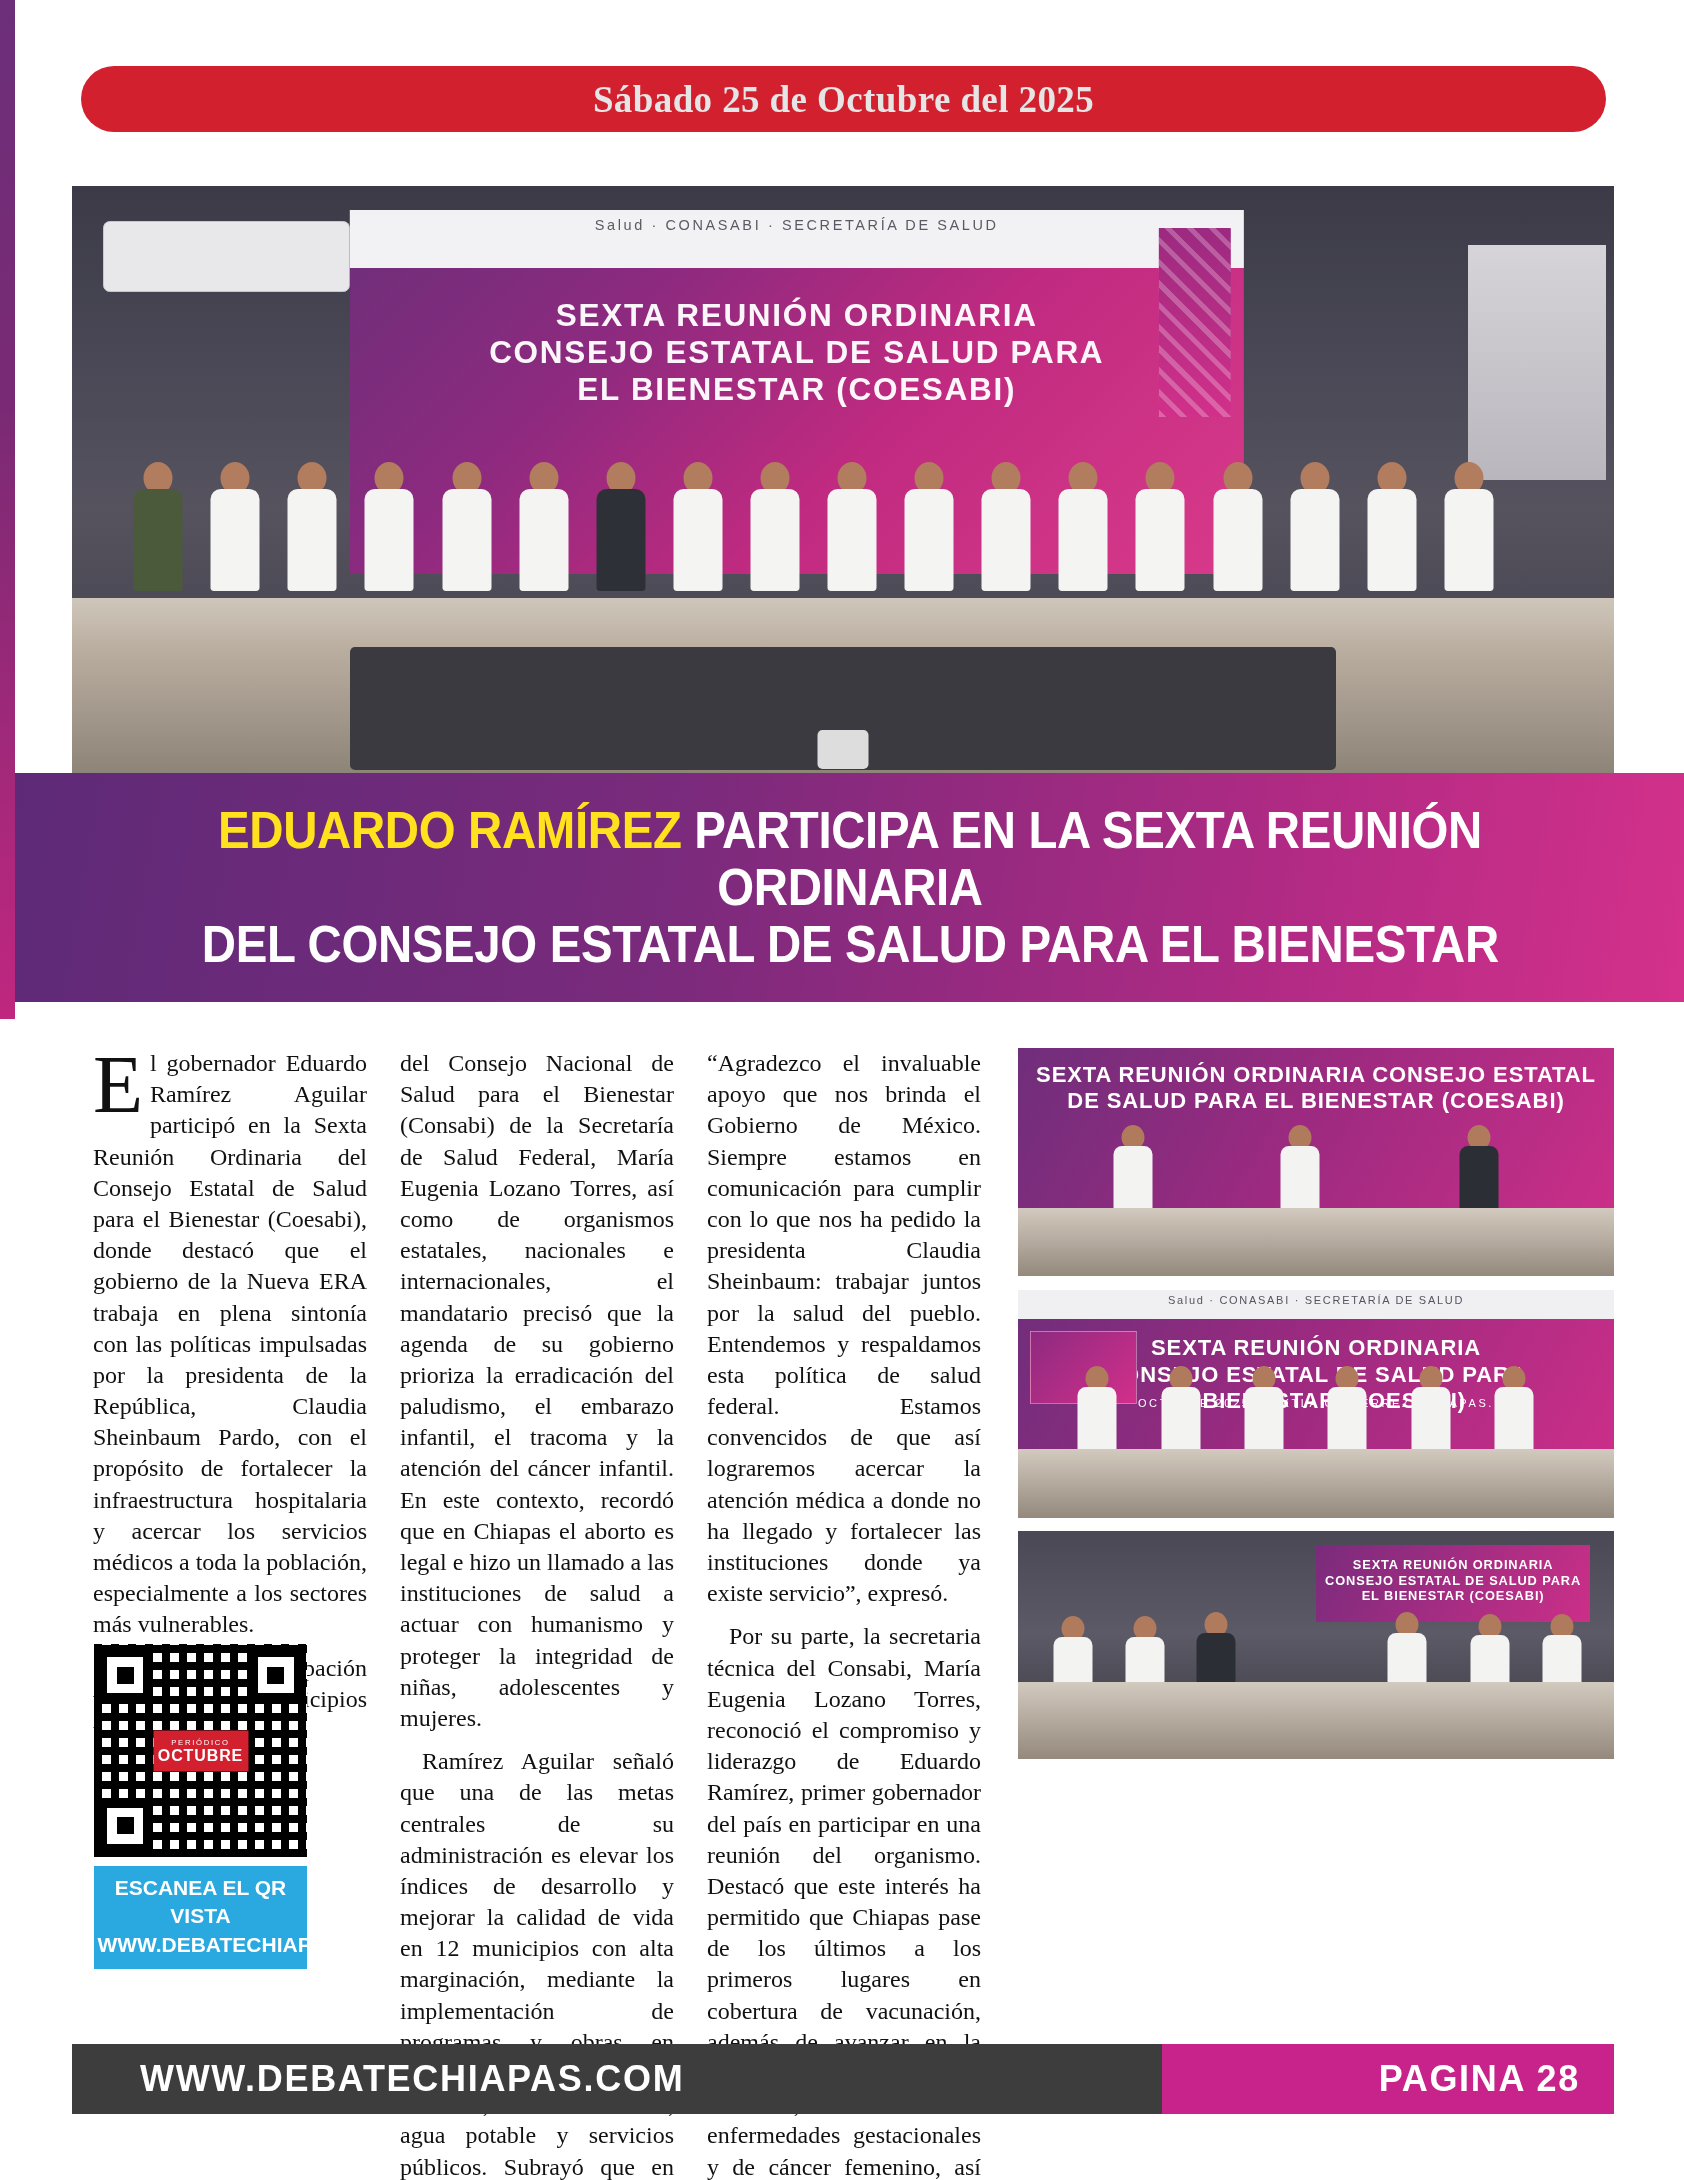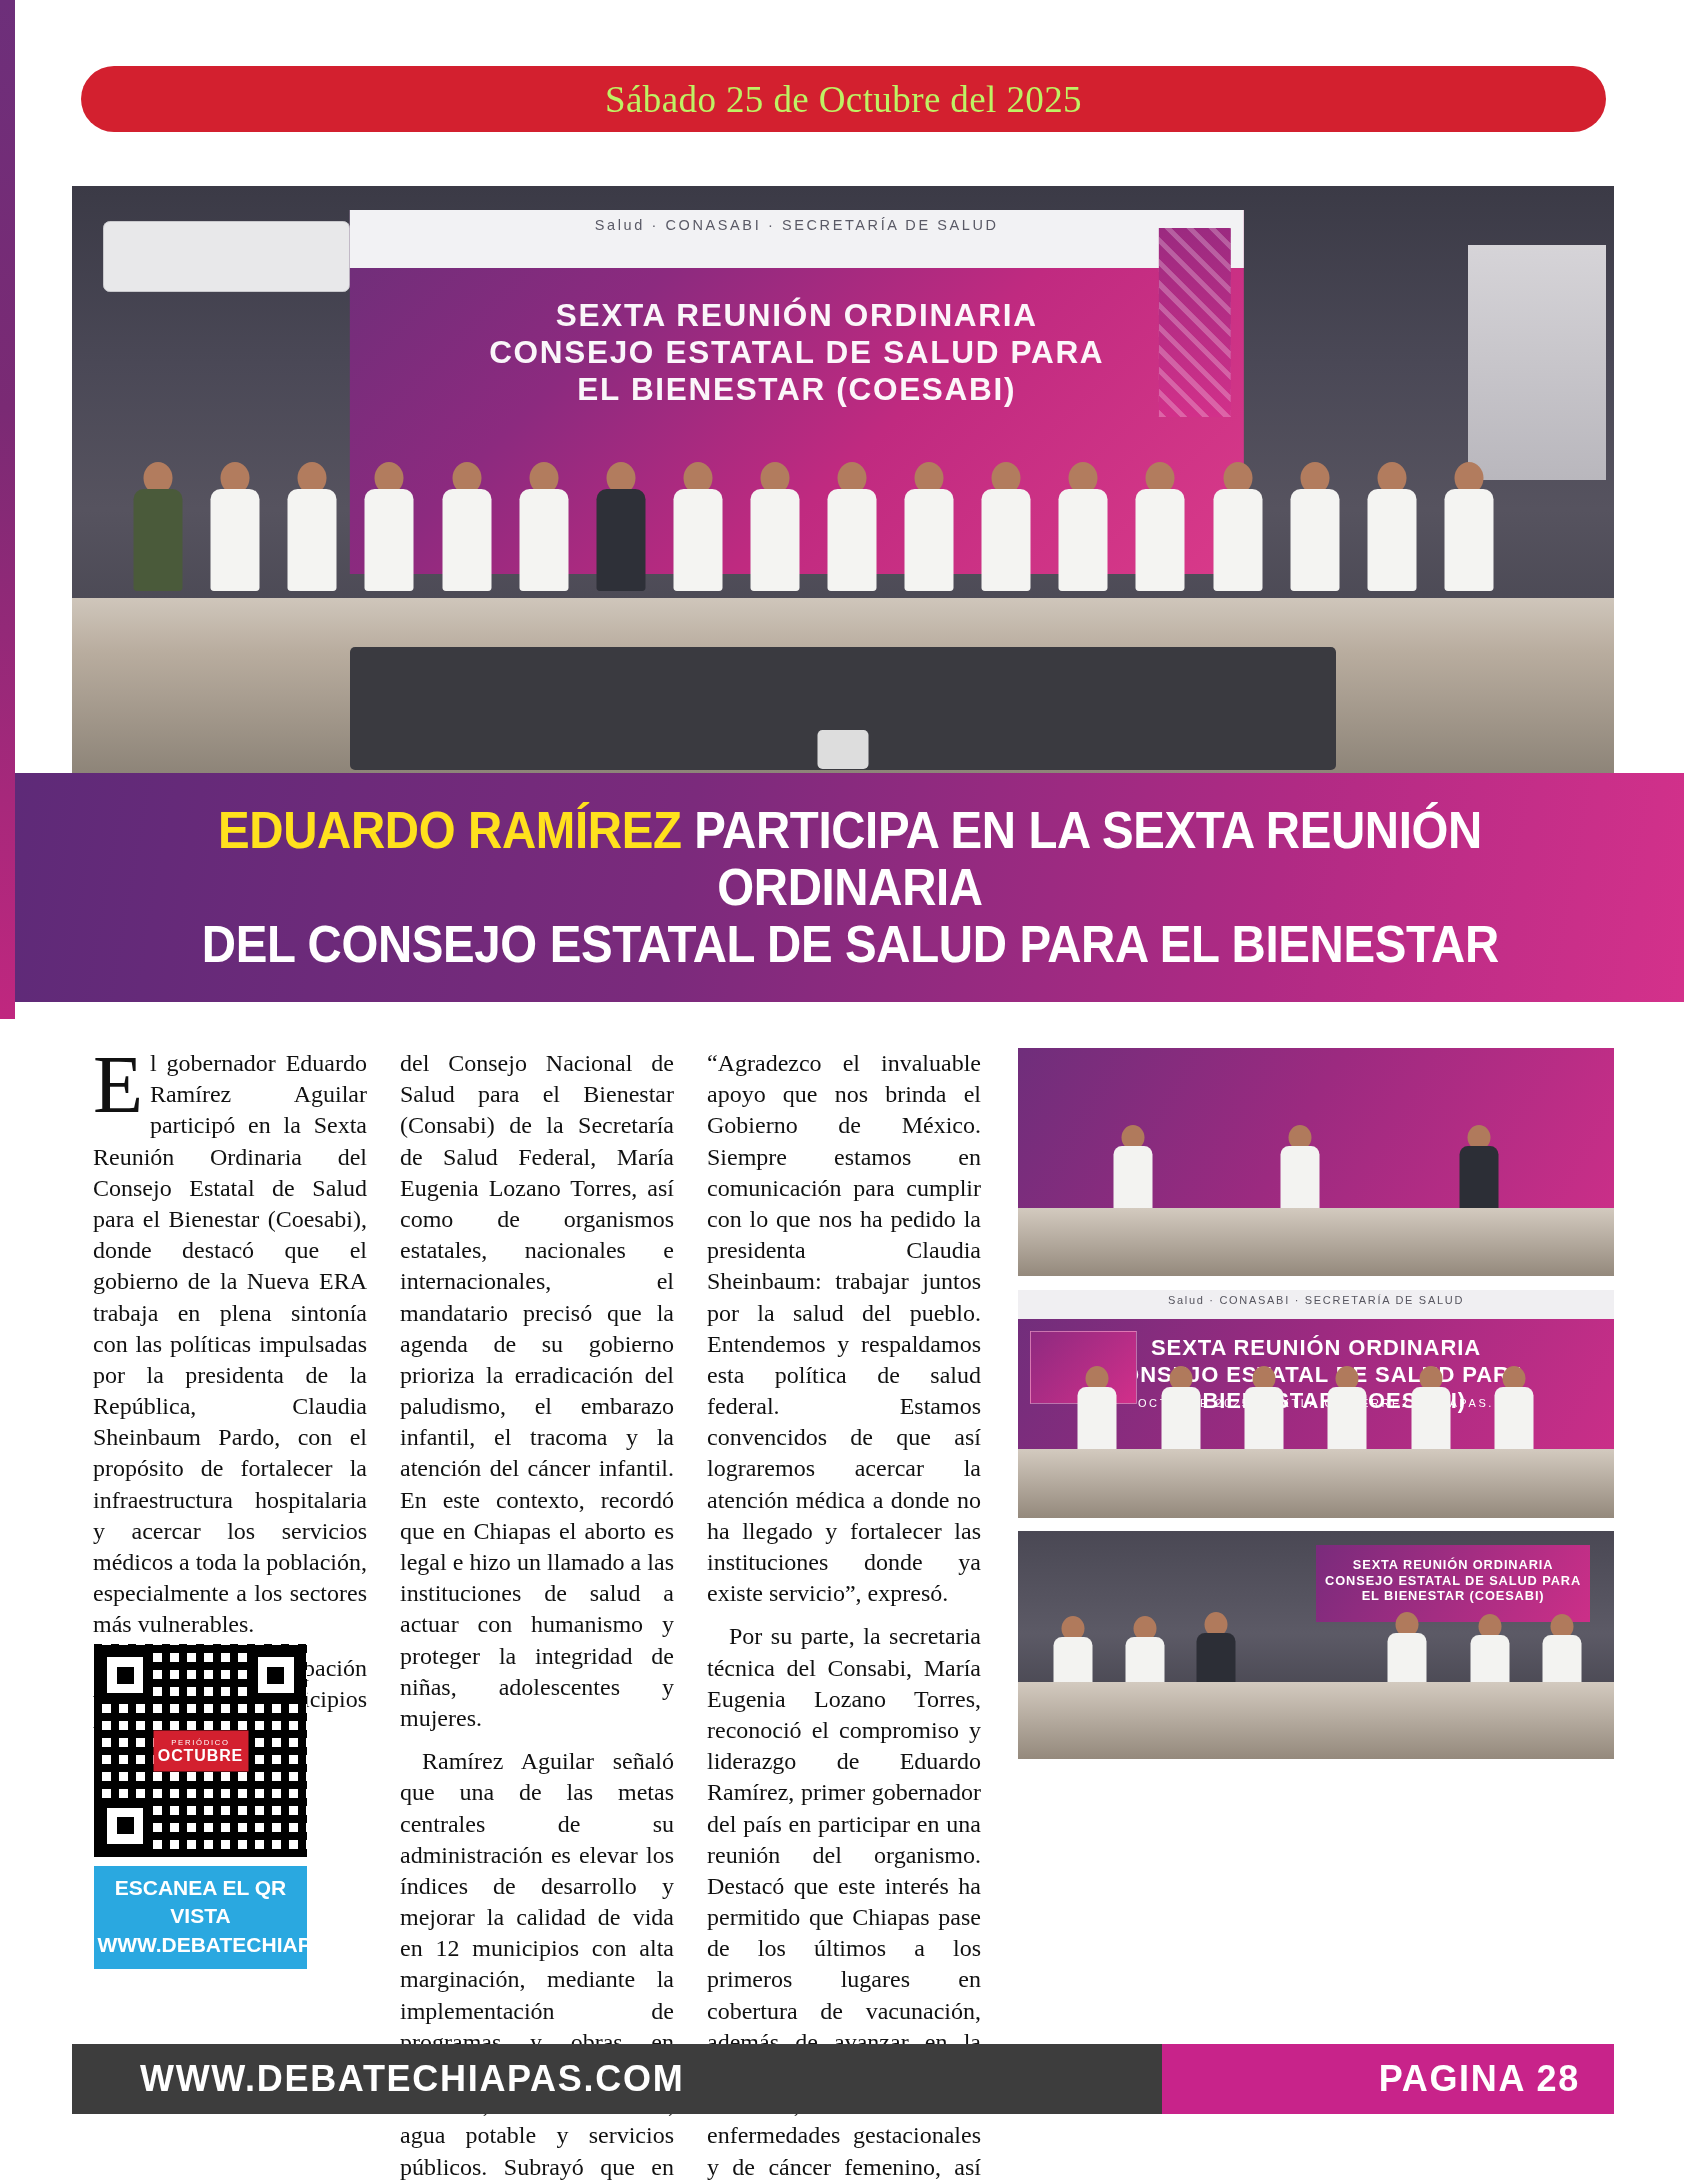--- a/index.html
+++ b/index.html
@@ -34,23 +34,23 @@
     position: absolute;
     left: 81px; top: 66px;
     width: 1525px; height: 66px;
     background: #d3202f;
     border-radius: 34px;
     display: flex;
     align-items: center;
     justify-content: center;
   }
   .date-bar-text {
-    color: #bef264;
+    color: #e5e5e5;
     font-family: "Liberation Serif", serif;
-    font-weight: normal;
+    font-weight: bold;
     font-size: 37px;
     letter-spacing: 0.4px;
   }
 
   
   .hero-photo {
     position: absolute;
     left: 72px; top: 186px;
     width: 1542px; height: 588px;
     overflow: hidden;
@@ -472,20 +472,21 @@
 
   <div class="col" id="col3">
     <p class="first">“Agradezco el invaluable apoyo que nos brinda el Gobierno de México. Siempre estamos en comunicación para cumplir con lo que nos ha pedido la presidenta Claudia Sheinbaum: trabajar juntos por la salud del pueblo. Entendemos y respaldamos esta política de salud federal. Estamos convencidos de que así lograremos acercar la atención médica a donde no ha llegado y fortalecer las instituciones donde ya existe servicio”, expresó.</p>
     <p>Por su parte, la secretaria técnica del Consabi, María Eugenia Lozano Torres, reconoció el compromiso y liderazgo de Eduardo Ramírez, primer gobernador del país en participar en una reunión del organismo. Destacó que este interés ha permitido que Chiapas pase de los últimos a los primeros lugares en cobertura de vacunación, además de avanzar en la prevención de muertes maternas, la atención de enfermedades gestacionales y de cáncer femenino, así como en la profesionalización de la medicina tradicional.</p>
   </div>
 
   <div class="photo-col">
 
     <div class="side-photo sp1">
       <div class="sp-bg"></div>
+      <div class="sp-title">SEXTA REUNIÓN ORDINARIA CONSEJO ESTATAL DE SALUD PARA EL BIENESTAR (COESABI)</div>
       <div class="sp-people">
         <div class="sp-person" style="left:16%;">
             <div class="h"></div>
             <div class="b"></div>
           </div>
         <div class="sp-person" style="left:44%;">
             <div class="h"></div>
             <div class="b"></div>
           </div>
         <div class="sp-person d" style="left:74%;">

